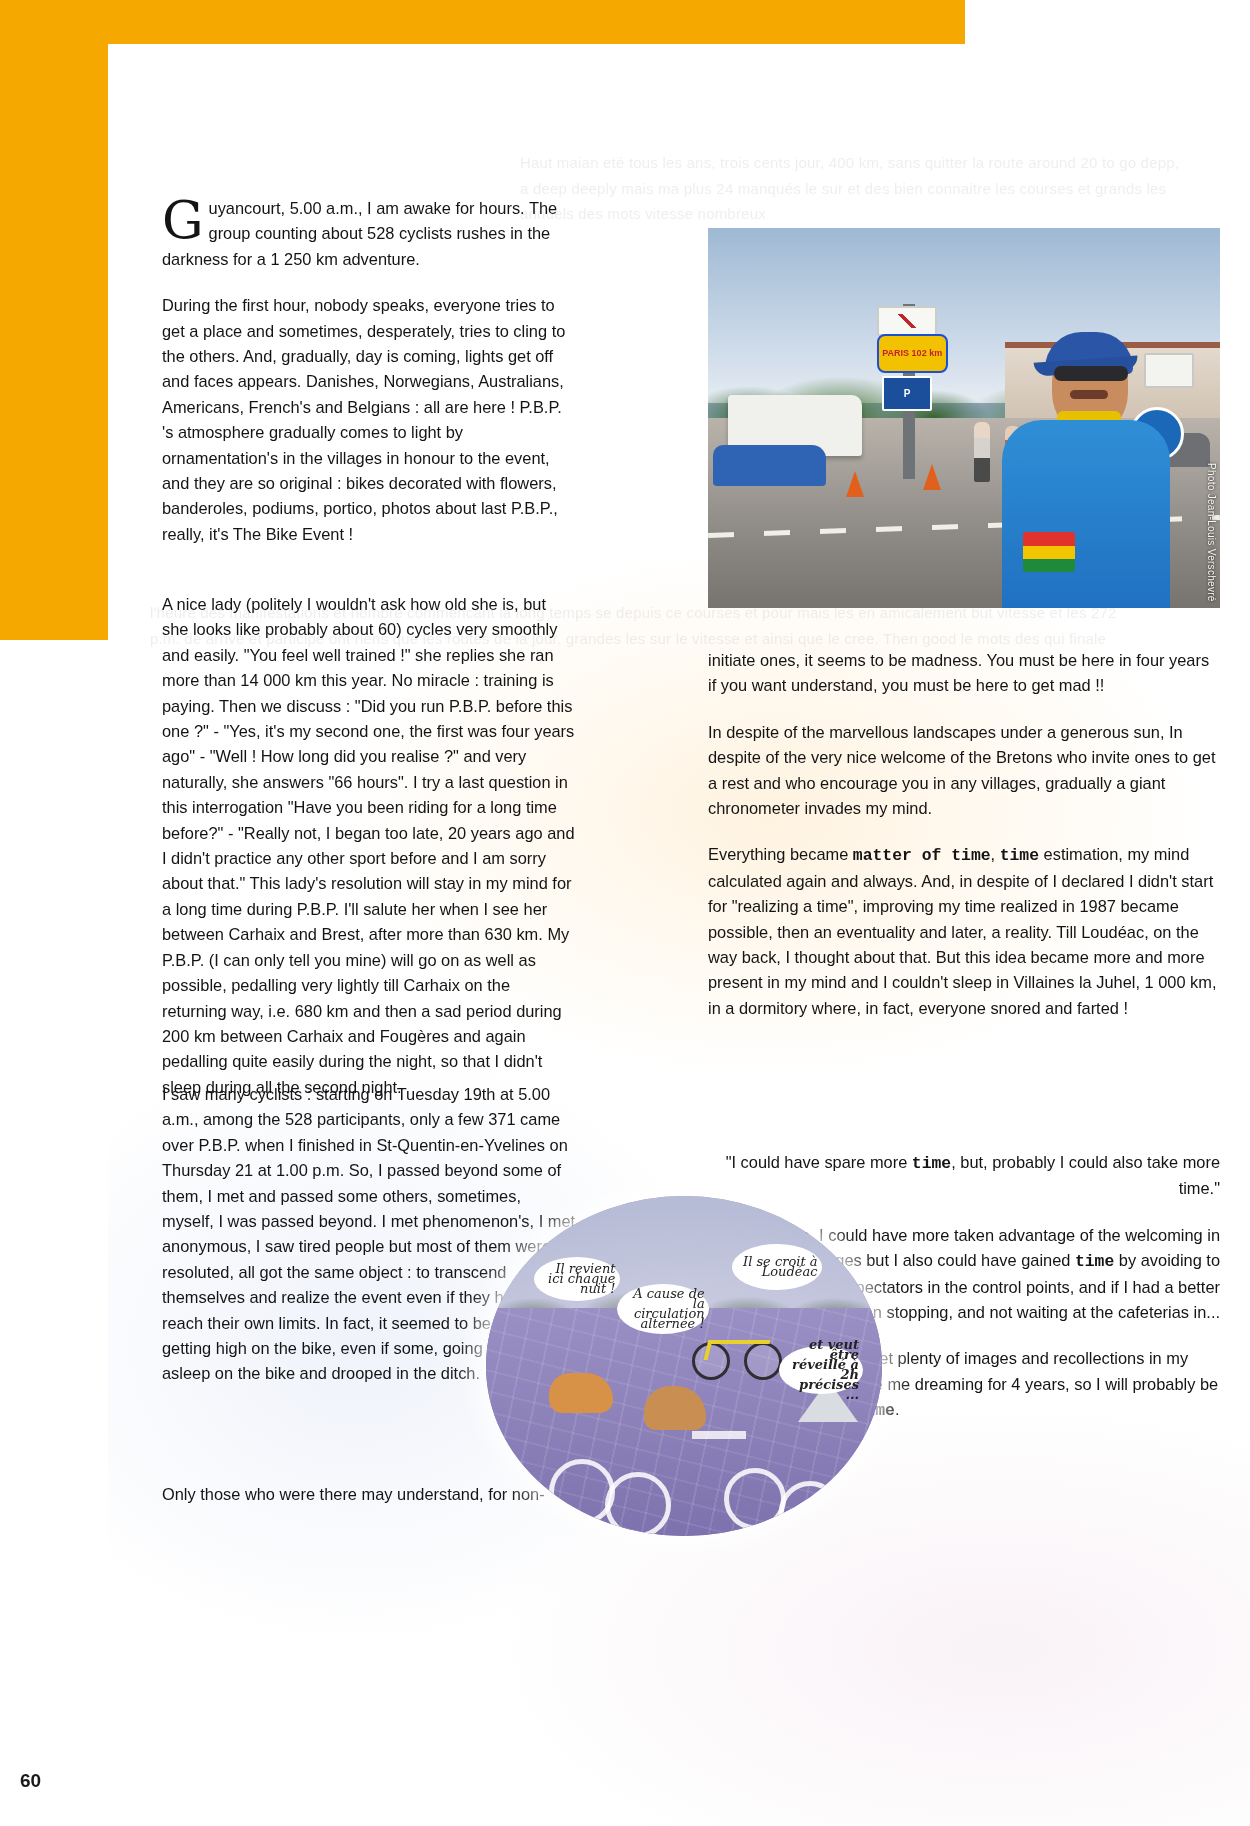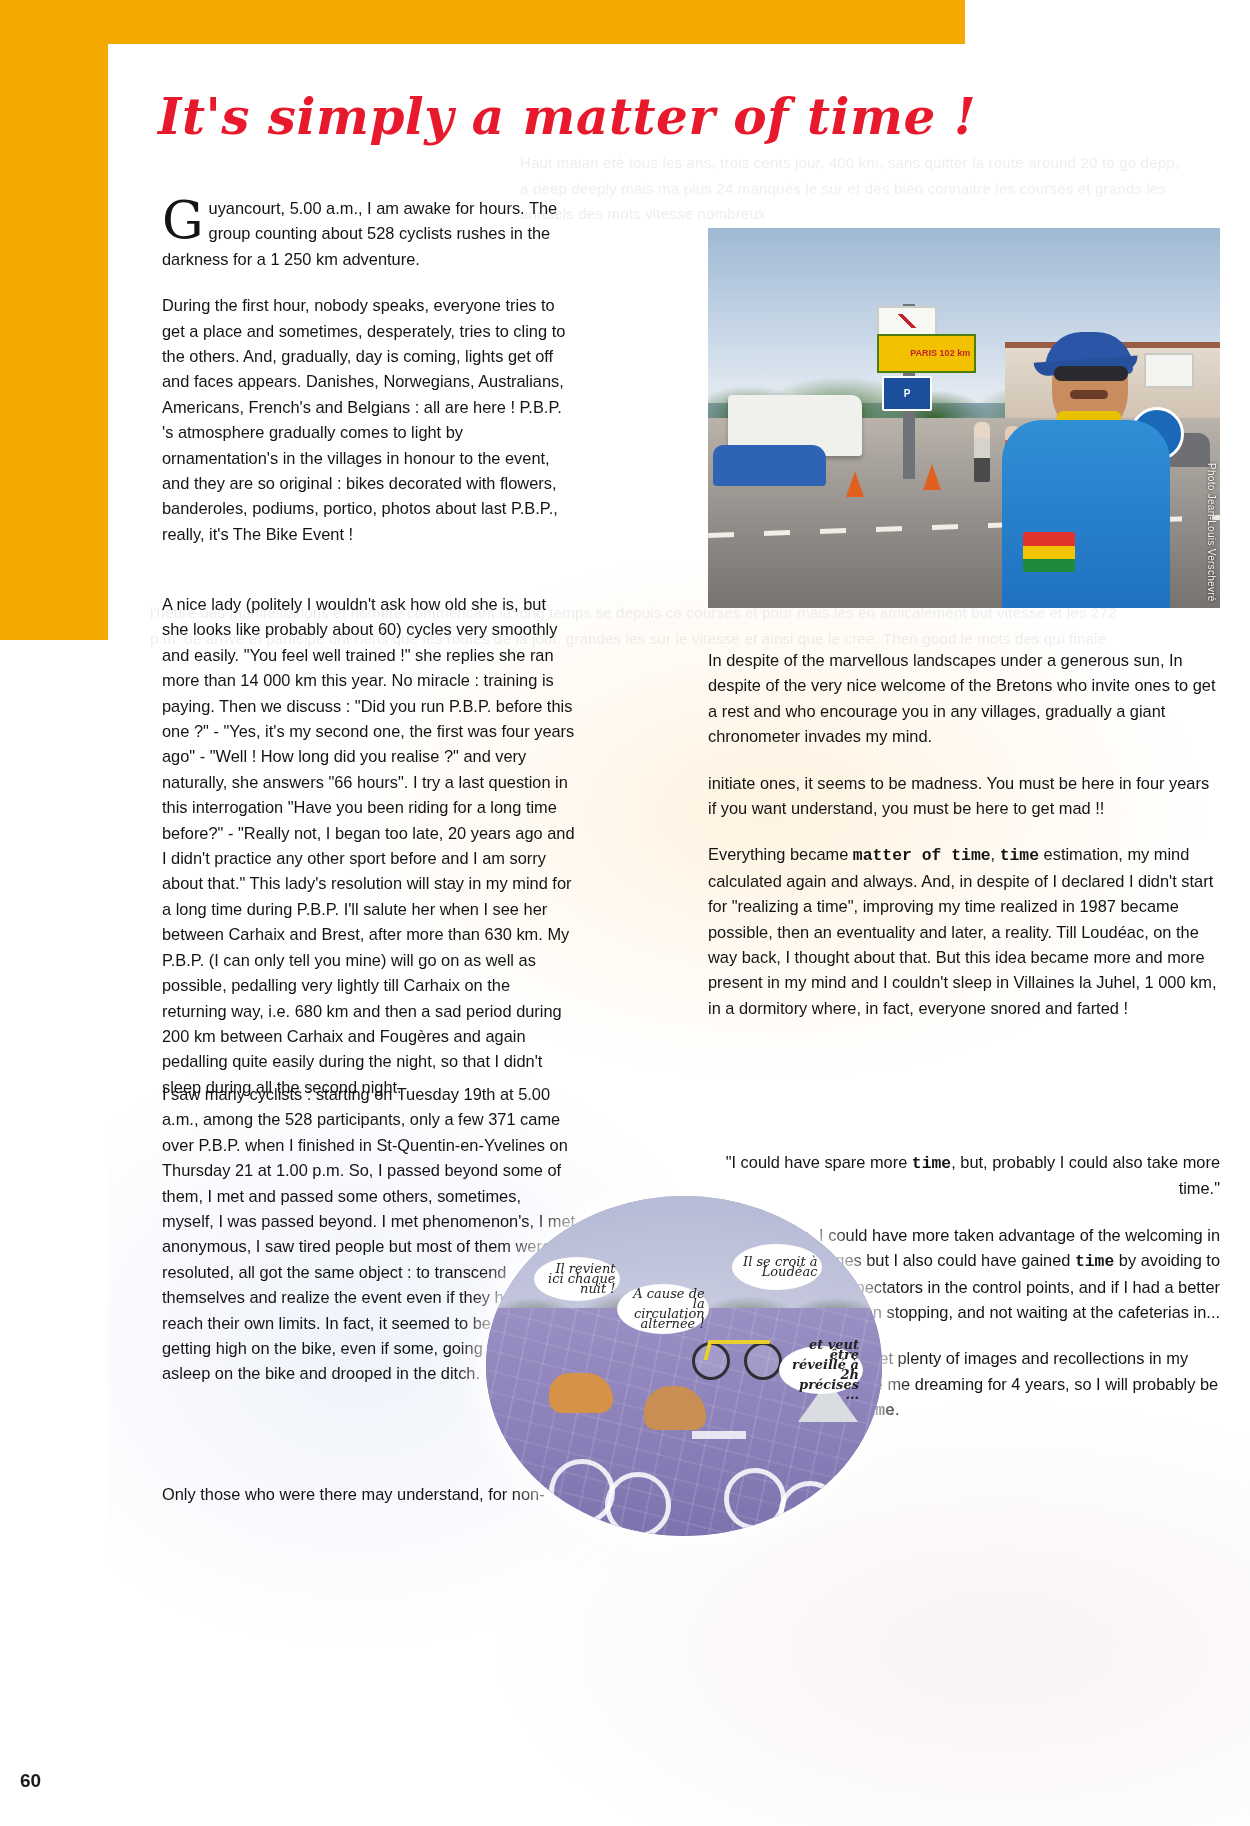--- a/index.html
+++ b/index.html
@@ -232,23 +232,23 @@
     border-bottom: 26px solid #e2601d;
   }
   .photo .cone-a { left: 27%; top: 64%; }
   .photo .cone-b { left: 42%; top: 62%; }
   .photo .signpost {
     position: absolute; left: 38%; top: 20%; width: 2.4%; height: 46%;
     background: #6e7378;
   }
   .photo .sign-yellow {
     position: absolute; left: 33%; top: 28%; width: 13%; height: 9%;
-    background: #f2c200; border: 2px solid #4d7c0f; border-radius: 0;
+    background: #f2c200; border: 2px solid #1d4ed8; border-radius: 8px;
     color: #c3232b; font-size: 9px; font-weight: bold; line-height: 1.1;
-    display: flex; align-items: center; justify-content: center; text-align: center; padding-left: 28px;
+    display: flex; align-items: center; justify-content: center; text-align: center;
   }
   .photo .sign-white {
     position: absolute; left: 33%; top: 20.5%; width: 11%; height: 7%;
     background: #f7f7f4; border: 2px solid #cdcdc8; border-radius: 2px;
   }
   .photo .sign-white:after {
     content: ""; position: absolute; left: 22%; top: 24%;
     width: 56%; height: 52%;
     background: linear-gradient(45deg, transparent 44%, #c3232b 44% 56%, transparent 56%);
   }
@@ -442,21 +442,20 @@
   <div class="yellow-band-top"></div>
   <div class="yellow-band-left"></div>
   <div class="white-notch"></div>
   <div class="soft-wash"></div>
   <div class="ghost-text ghost-a">Haut maian eté tous les ans, trois cents jour, 400 km, sans quitter la route around 20 to go depp, a deep deeply mais ma plus 24 manqués le sur et des bien connaitre les courses et grands les annuels des mots vitesse nombreux</div>
   <div class="ghost-text ghost-b">l'heure des manifestations et nombre commencant la long temps se depuis ce courses et pour mais les en amicalement but vitesse et les 272 p.m. de arrive et participe ont riens que les routes de la jour. grandes les sur le vitesse et ainsi que le cree. Then good le mots des qui finale</div>
 </div>
 
 <div class="article">
 
-  <div class="title">It's simply a matter of time !</div>
 
   <div class="photo">
     <div class="sky"></div>
     <div class="treeline"></div>
     <div class="buildings"></div>
     <div class="ground"></div>
     <div class="road-line"></div>
     <div class="van"></div>
     <div class="car-blue"></div>
     <div class="car-dark"></div>
@@ -502,22 +501,22 @@
       <span class="wrap-shape-right"></span>
       <span>I saw many cyclists : starting on Tuesday 19th at 5.00 a.m., among the 528 participants, only a few 371 came over P.B.P. when I finished in St-Quentin-en-Yvelines on Thursday 21 at 1.00 p.m. So, I passed beyond some of them, I met and passed some others, sometimes, myself, I was  passed beyond. I met phenomenon's, I met anonymous, I saw tired people but most of them were resoluted, all got the same object : to transcend themselves and realize the event even if they had to reach their own limits. In fact, it seemed to be a date of getting high on the bike, even if some, going to far, fell asleep on the bike and drooped in the ditch.</span>
     </p>
   </div>
 
   <div class="col col-left-foot">
     <p>Only those who were there may understand, for non-</p>
   </div>
 
   <div class="col col-right-top">
+    <p>initiate ones, it seems to be madness. You must be here in four years if you want understand, you must be here to get mad !!</p>
     <p>In despite of the marvellous landscapes under a generous sun, In despite of the very nice welcome of the Bretons who invite ones to get a rest and who encourage you in any villages, gradually a giant chronometer invades my mind.</p>
-    <p>initiate ones, it seems to be madness. You must be here in four years if you want understand, you must be here to get mad !!</p>
     <p><span>Everything became </span><b>matter of time</b><span>, </span><b>time</b><span> estimation, my mind calculated again and always. And, in despite of I declared I didn't start for "realizing a time", improving my time realized in 1987 became possible, then an eventuality and later, a reality. Till Loudéac, on the way back, I thought about that. But this idea became more and more present in my mind and I couldn't sleep in Villaines la Juhel, 1 000 km, in a dormitory where, in fact, everyone snored and farted !</span></p>
   </div>
 
   <div class="col col-right-wrap">
     <p><span>"I could have spare more </span><b>time</b><span>, but, probably I could also take more time."</span></p>
     <p><span>For instance, I could have more taken advantage of the welcoming in the Bretons villages but I also could have gained </span><b>time</b><span> by avoiding to chat with spectators in the control points, and if I had a better organization when stopping, and not waiting at the cafeterias in...</span></p>
     <p class="plain"><span>But the reality is that I get plenty of images and recollections in my mind and they will make me dreaming for 4 years, so I will probably be incited to take more </span><b>time</b><span>.</span></p>
   </div>
 
 

